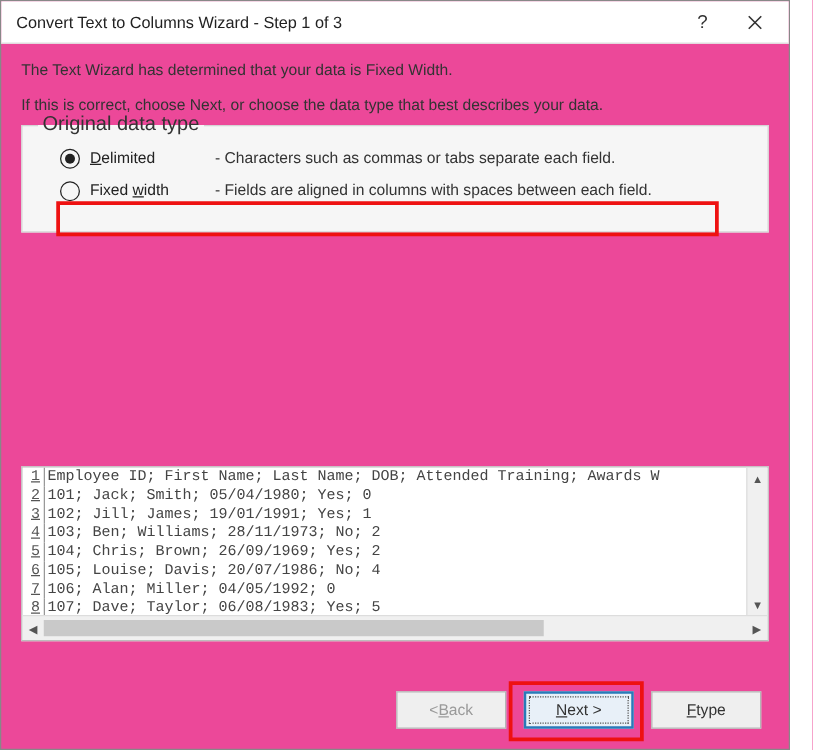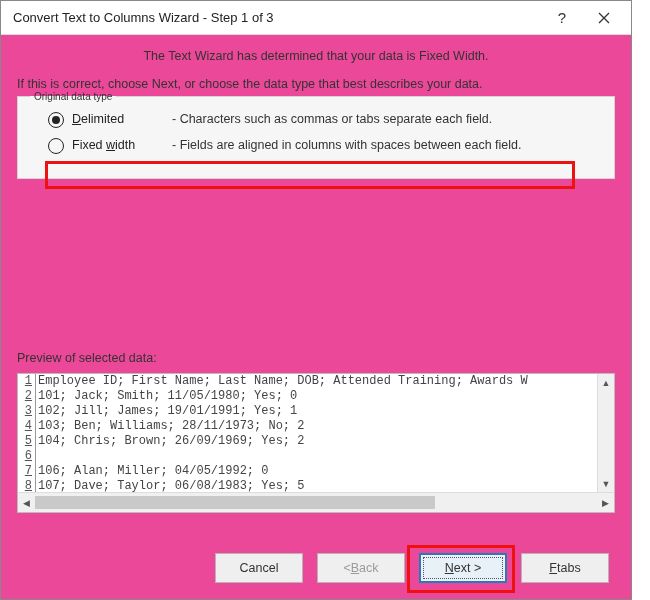--- a/index.html
+++ b/index.html
@@ -38,32 +38,32 @@
     height: 30px;
     display: flex;
     align-items: center;
     justify-content: center;
     font-size: 15px;
     color: #333;
   }
   .body {
     padding: 14px 16px 10px 16px;
   }
-  .intro1 { color: #333; margin-bottom: 14px; text-align: center; }
+  .intro1 { color: #333; margin-bottom: 14px; }
   .intro2 { color: #333; }
   fieldset.group {
     border: 1px solid #d4d4d4;
     background: #f6f6f6;
     padding: 10px 12px 14px 12px;
     margin: 0;
   }
   fieldset.group legend {
     color: #333;
     padding: 0 4px;
-    font-size: 10px;
+    font-size: 16px;
   }
   .choose { margin: 4px 0 10px 2px; color: #333; }
   .opt-row {
     display: flex;
     min-height: 26px;
     margin-left: 18px;
   }
   .radio {
     width: 16px; height:16px;
     border: 1.5px solid #222;
@@ -208,46 +208,46 @@
       </div>
 
       <div class="opt-row">
         <div class="radio"></div>
         <div class="opt-label"><span>Fixed </span><span class="u">w</span><span>idth</span></div>
         <div class="opt-desc">- Fields are aligned in columns with spaces between each field.</div>
       </div>
     </fieldset>
   </div>
 
-  <div class="preview-label">Preview of selected data:</div>
 
   <div class="preview-box">
     <div class="preview-inner" id="preview-inner">
         <div class="preview-line">
           <div class="preview-gutter">1</div>
           <div class="preview-text">Employee ID; First Name; Last Name; DOB; Attended Training; Awards W</div>
         </div>
         <div class="preview-line">
           <div class="preview-gutter">2</div>
-          <div class="preview-text">101; Jack; Smith; 11/05/1980; Yes; 0</div>
+          <div class="preview-text">101; Jack; Smith; 05/04/1980; Yes; 0</div>
         </div>
         <div class="preview-line">
           <div class="preview-gutter">3</div>
           <div class="preview-text">102; Jill; James; 19/01/1991; Yes; 1</div>
         </div>
         <div class="preview-line">
           <div class="preview-gutter">4</div>
           <div class="preview-text">103; Ben; Williams; 28/11/1973; No; 2</div>
         </div>
         <div class="preview-line">
           <div class="preview-gutter">5</div>
           <div class="preview-text">104; Chris; Brown; 26/09/1969; Yes; 2</div>
         </div>
         <div class="preview-line">
           <div class="preview-gutter">6</div>
+          <div class="preview-text">105; Louise; Davis; 20/07/1986; No; 4</div>
         </div>
         <div class="preview-line">
           <div class="preview-gutter">7</div>
           <div class="preview-text">106; Alan; Miller; 04/05/1992; 0</div>
         </div>
         <div class="preview-line">
           <div class="preview-gutter">8</div>
           <div class="preview-text">107; Dave; Taylor; 06/08/1983; Yes; 5</div>
         </div>
       </div>
@@ -258,31 +258,30 @@
     <div class="hscroll">
       <div class="left">◀</div>
       <div class="track">
           <div class="thumb"></div>
         </div>
       <div class="right">▶</div>
     </div>
   </div>
 
   <div class="button-row">
-    <div class="btn">Cancel</div>
     <div class="btn disabled">
         <span>&lt; </span>
         <span class="u">B</span>
         <span>ack</span>
       </div>
     <div class="btn default">
         <span class="u">N</span>
         <span>ext &gt;</span>
       </div>
     <div class="btn">
         <span class="u">F</span>
-        <span>tabs</span>
+        <span>type</span>
       </div>
   </div>
 
   <div class="red-box-1"></div>
   <div class="red-box-2"></div>
 </div>
 
 </body></html>

